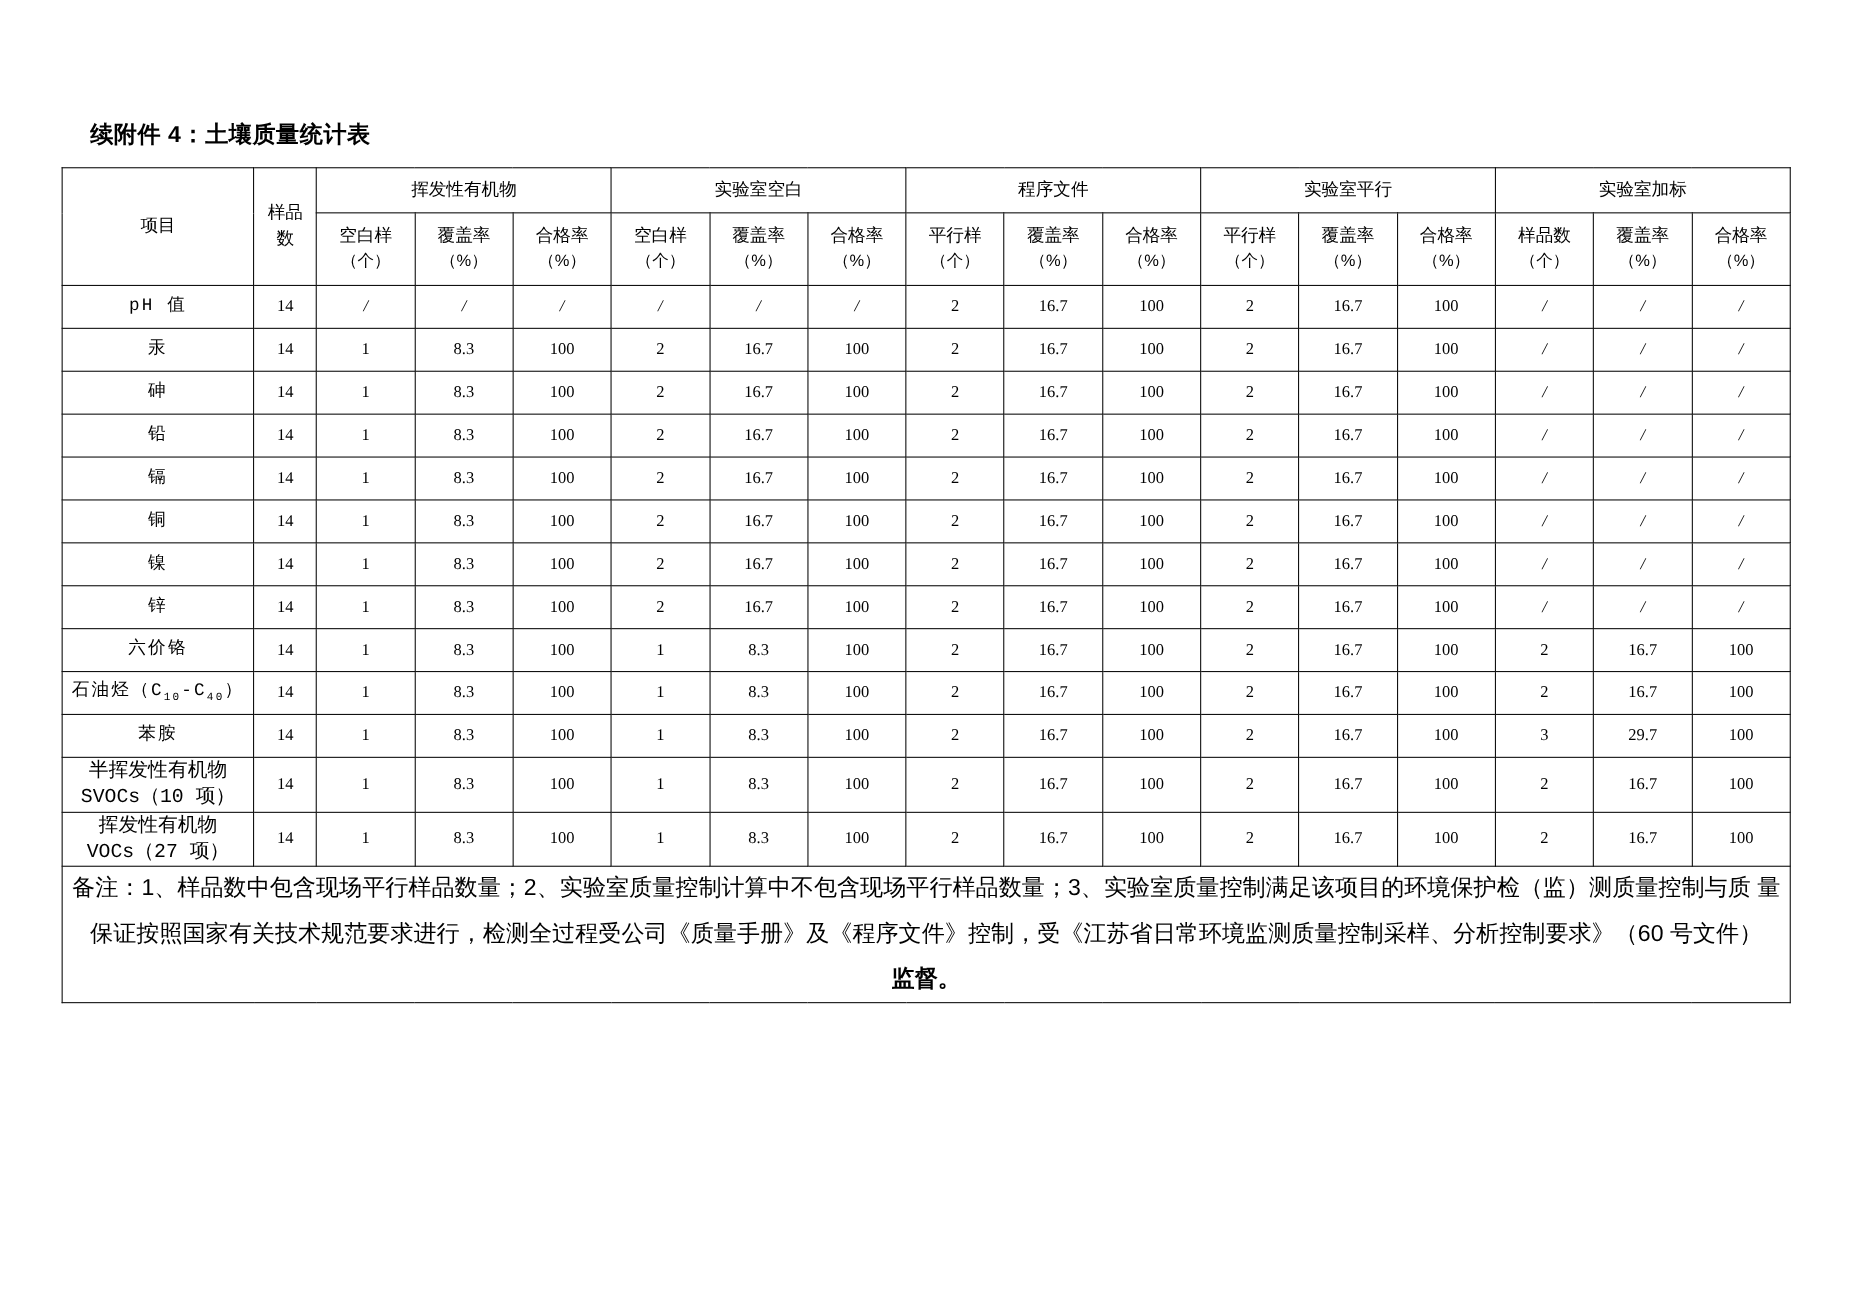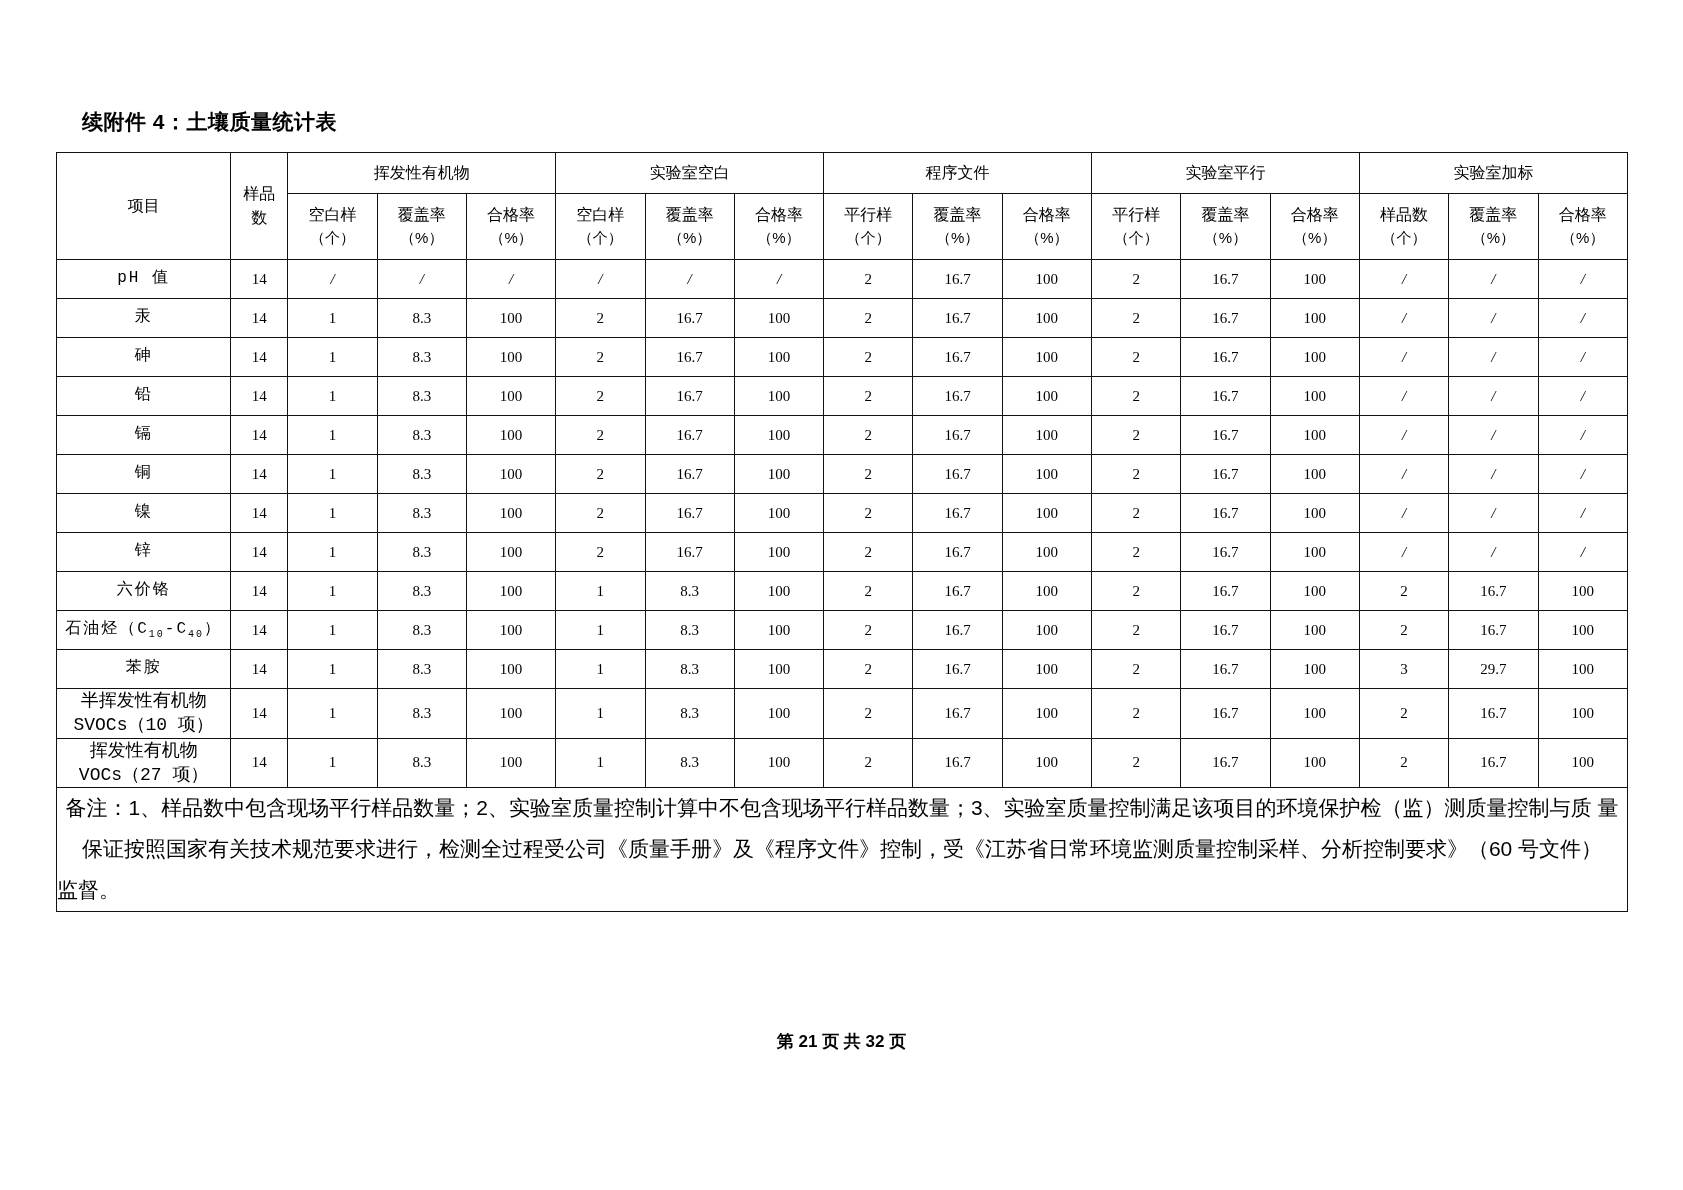--- a/index.html
+++ b/index.html
@@ -87,21 +87,22 @@
   td.note {
     text-align: left;
     font-family: "Liberation Sans", "DejaVu Sans", sans-serif;
     font-size: 21px;
     line-height: 1.95;
     padding: 10px 14px 12px 14px;
     font-weight: bold;
   }
   td.note .ctr {
     display: block;
-    text-align: left;
+    text-align: center;
+    font-weight: bold;
   }
   .slash {
     font-style: italic;
     font-family: "Liberation Serif", serif;
   }
   .footer {
     position: absolute;
     left: 0;
     top: 1030px;
     width: 1683px;
@@ -426,14 +427,13 @@
       <tr>
         <td colspan="17" class="note">
           <span>备注：1、样品数中包含现场平行样品数量；2、实验室质量控制计算中不包含现场平行样品数量；3、实验室质量控制满足该项目的环境保护检（监）测质量控制与质</span>
           <span>量保证按照国家有关技术规范要求进行，检测全过程受公司《质量手册》及《程序文件》控制，受《江苏省日常环境监测质量控制采样、分析控制要求》（60 号文件）</span>
           <span class="ctr">监督。</span>
         </td>
       </tr>
     </tfoot>
   </table>
 
-  <div class="footer">第 21 页 共 32 页</div>
 </div>
 
 </body></html>

